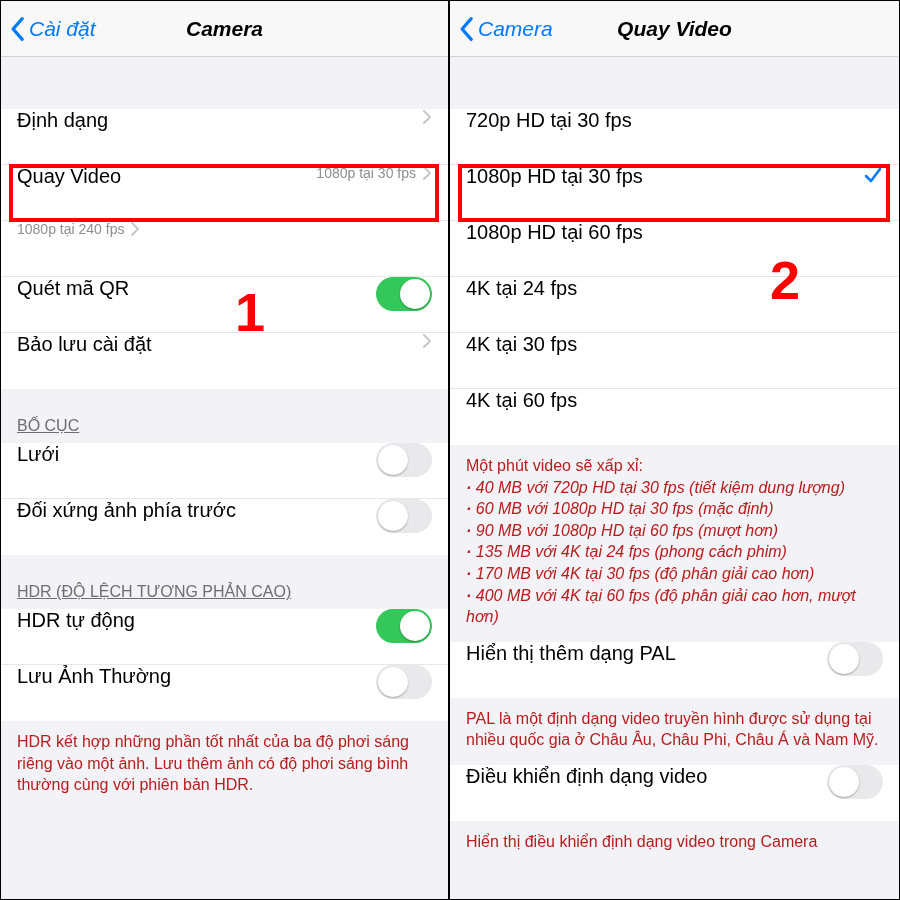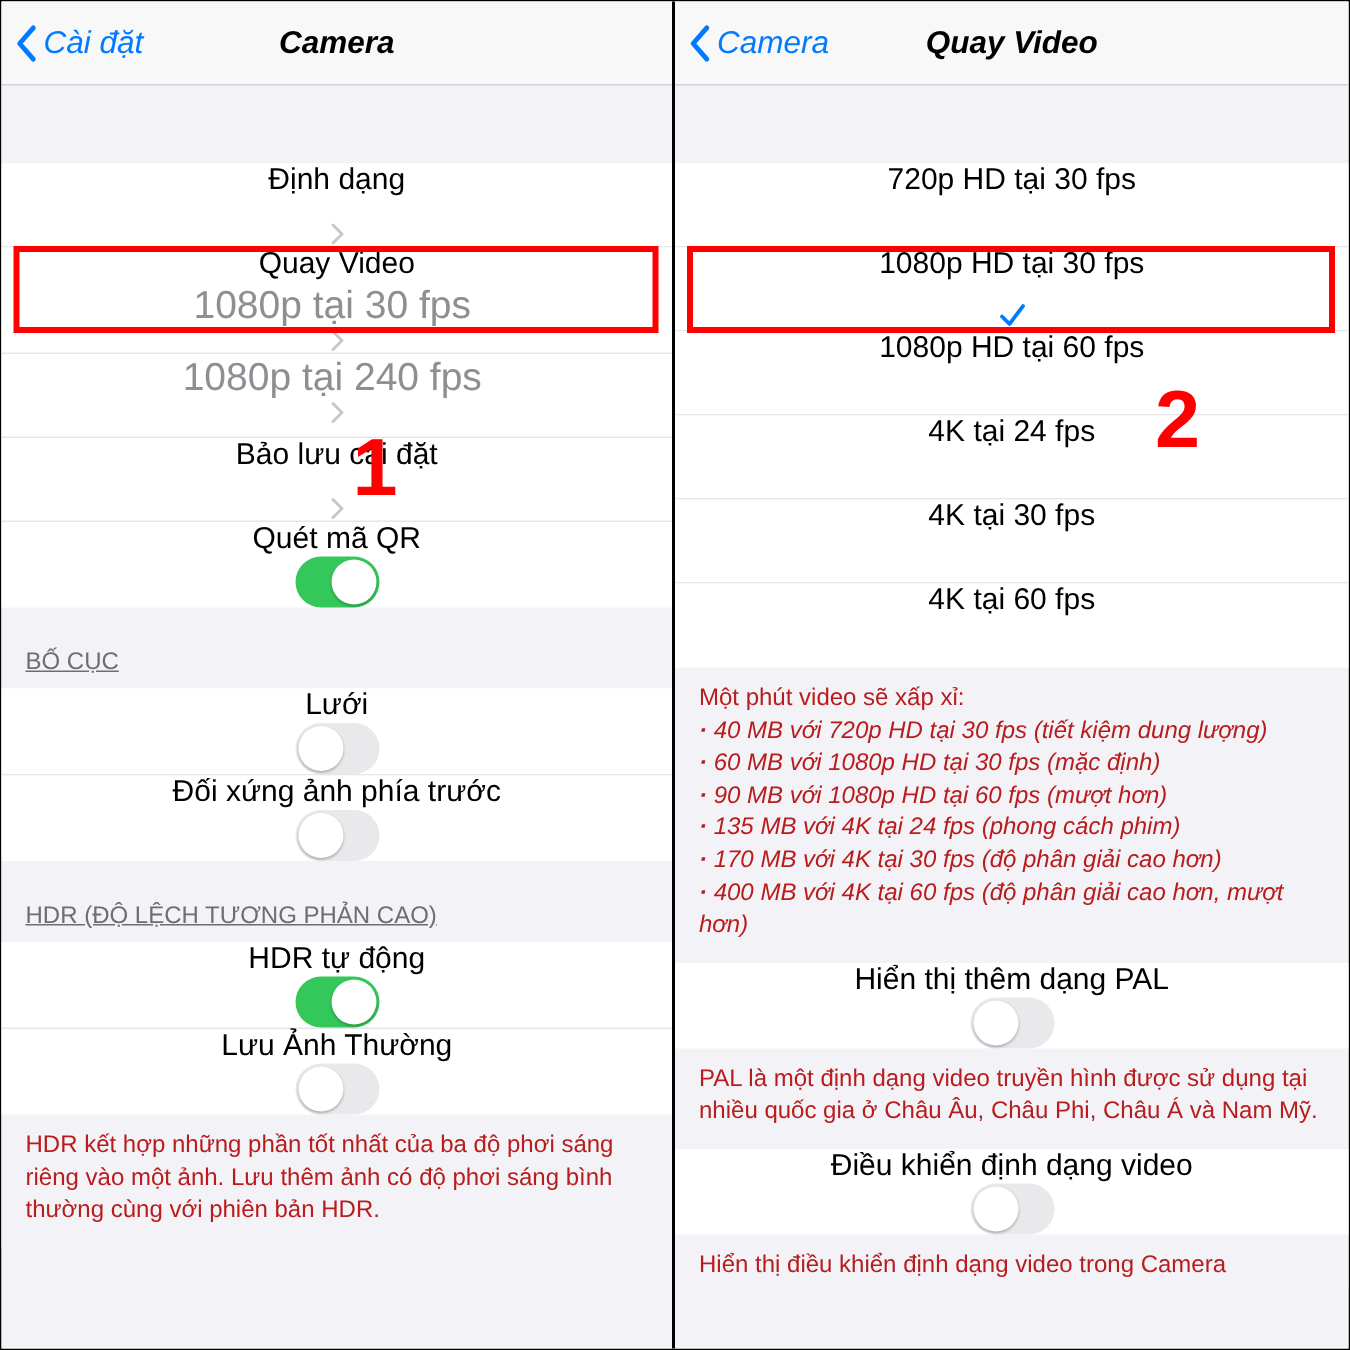--- a/index.html
+++ b/index.html
@@ -48,33 +48,32 @@
     text-align: center;
     font-size: 21px;
     font-weight: 600;
     color: #000;
     pointer-events: none;
   }
   .spacer { height: 52px; background: #f2f2f7; }
   .group { background: #fff; }
   .row {
     display: flex;
-    align-items: center;
+    align-items: flex-start;
     min-height: 56px;
     padding: 0 16px;
     border-bottom: 1px solid #e5e5ea;
     background: #fff;
     font-size: 20px;
     color: #000;
     position: relative;
-    flex-direction: column;
   }
   .row:last-child { border-bottom: none; }
   .row .label { flex: 1; }
-  .row .value { color: #8e8e93; font-size: 26px; margin-right: 6px; }
+  .row .value { color: #8e8e93; font-size: 14px; margin-right: 6px; }
   .chevron { color: #c7c7cc; }
   .chevron svg { width: 10px; height: 16px; display: block; }
   .section-header {
     padding: 28px 16px 8px 16px;
     font-size: 16px;
     color: #6d6d72;
     background: #f2f2f7;
     text-decoration: underline;
   }
   .footer-text {
@@ -154,32 +153,32 @@
       </div>
       <div class="row">
         <span class="value">1080p tại 240 fps</span>
         <span class="chevron">
             <svg viewBox="0 0 10 16">
               <path d="M2 2 L8 8 L2 14" stroke="#c7c7cc" stroke-width="2" fill="none" stroke-linecap="round" stroke-linejoin="round"></path>
             </svg>
           </span>
       </div>
       <div class="row">
-        <span class="label">Bảo lưu cài đặt</span>
-        <span class="chevron">
-            <svg viewBox="0 0 10 16">
-              <path d="M2 2 L8 8 L2 14" stroke="#c7c7cc" stroke-width="2" fill="none" stroke-linecap="round" stroke-linejoin="round"></path>
-            </svg>
-          </span>
-      </div>
-      <div class="row">
         <span class="label">Quét mã QR</span>
         <div class="toggle on">
             <div class="knob"></div>
           </div>
+      </div>
+      <div class="row">
+        <span class="label">Bảo lưu cài đặt</span>
+        <span class="chevron">
+            <svg viewBox="0 0 10 16">
+              <path d="M2 2 L8 8 L2 14" stroke="#c7c7cc" stroke-width="2" fill="none" stroke-linecap="round" stroke-linejoin="round"></path>
+            </svg>
+          </span>
       </div>
     </div>
 
     <div class="section-header">BỐ CỤC</div>
     <div class="group">
       <div class="row">
         <span class="label">Lưới</span>
         <div class="toggle off">
             <div class="knob"></div>
           </div>

